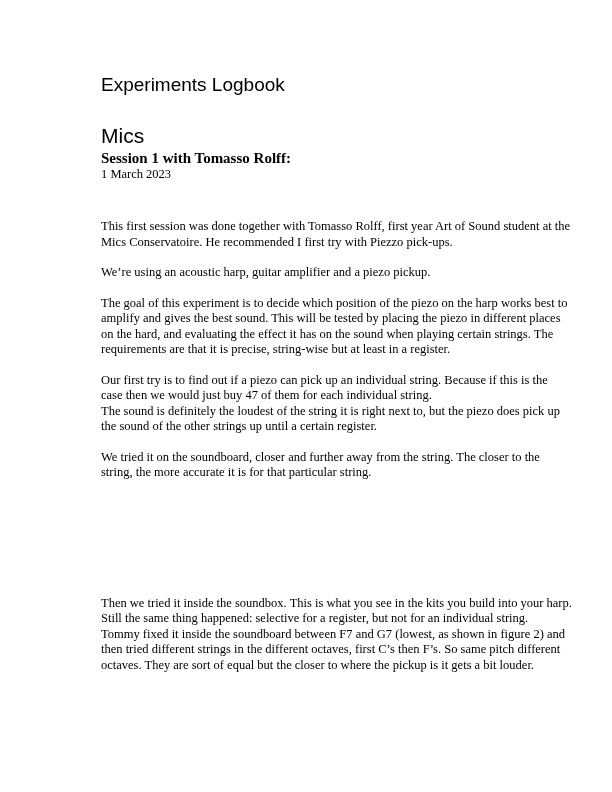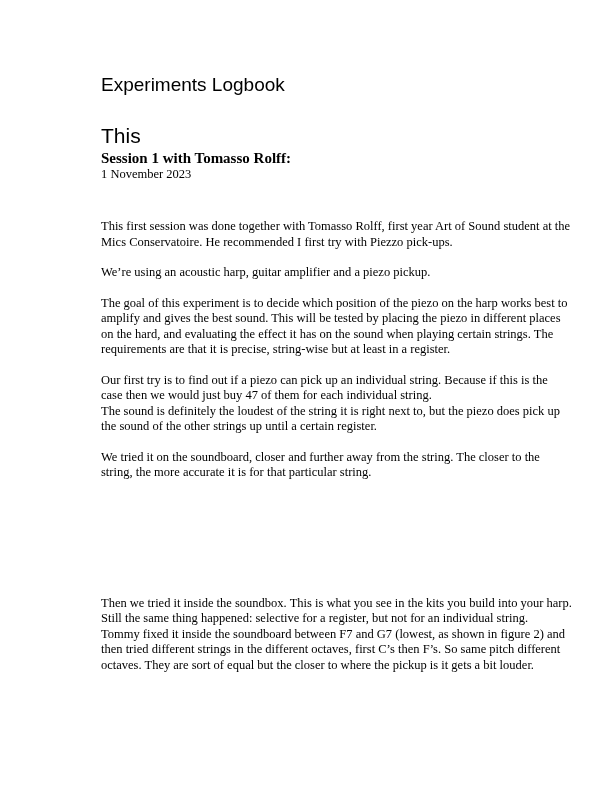--- a/index.html
+++ b/index.html
@@ -64,25 +64,25 @@
       margin-top: 115px;
     }
   </style>
 </head>
 <body>
 
 <div class="page">
 
   <h1 class="doc-title">Experiments Logbook</h1>
 
-  <h2 class="section-heading">This</h2>
+  <h2 class="section-heading">Mics</h2>
 
   <p class="session-line">Session 1 with Tomasso Rolff:</p>
 
-  <p class="date-line">1 November 2023</p>
+  <p class="date-line">1 March 2023</p>
 
   <div class="body-text">
 
     <p class="paragraph first">This first session was done together with Tomasso Rolff, first year Art of Sound student at the Mics Conservatoire. He recommended I first try with Piezzo pick-ups.</p>
 
     <p class="paragraph">We’re using an acoustic harp, guitar amplifier and a piezo pickup.</p>
 
     <p class="paragraph">The goal of this experiment is to decide which position of the piezo on the harp works best to amplify and gives the best sound. This will be tested by placing the piezo in different places on the hard, and evaluating the effect it has on the sound when playing certain strings. The requirements are that it is precise, string-wise but at least in a register.</p>
 
     <p class="paragraph">Our first try is to find out if a piezo can pick up an individual string. Because if this is the case then we would just buy 47 of them for each individual string.

